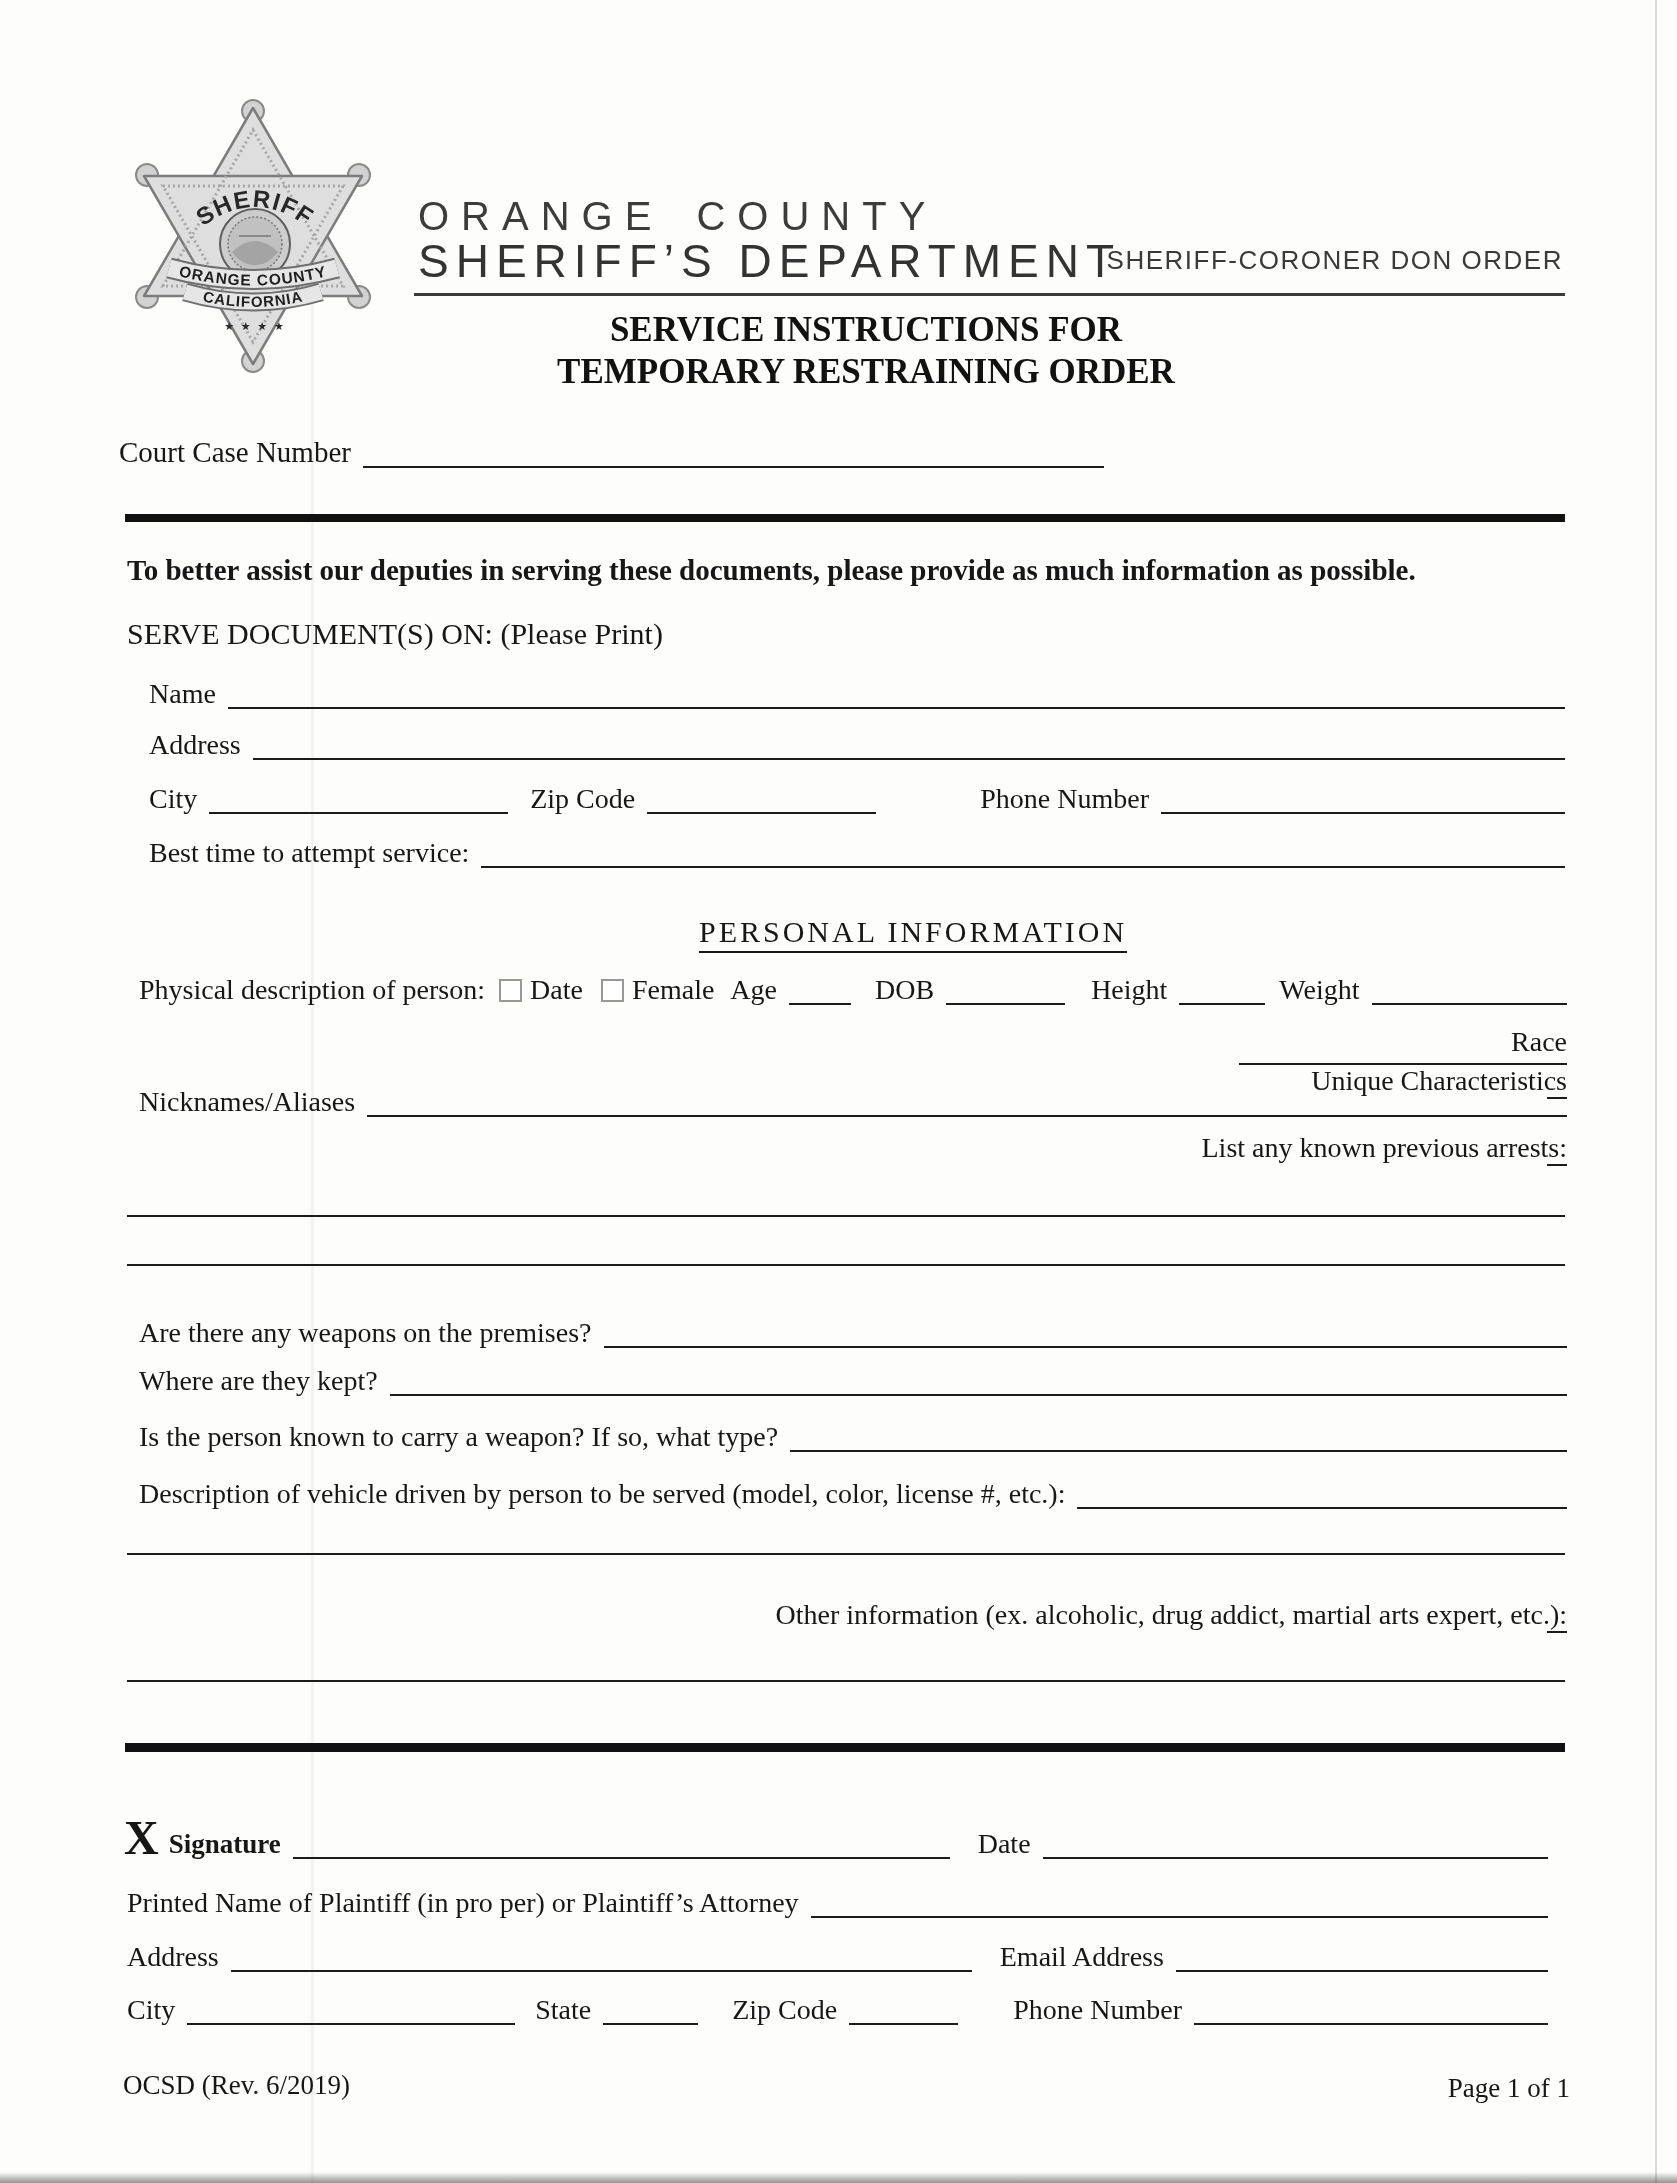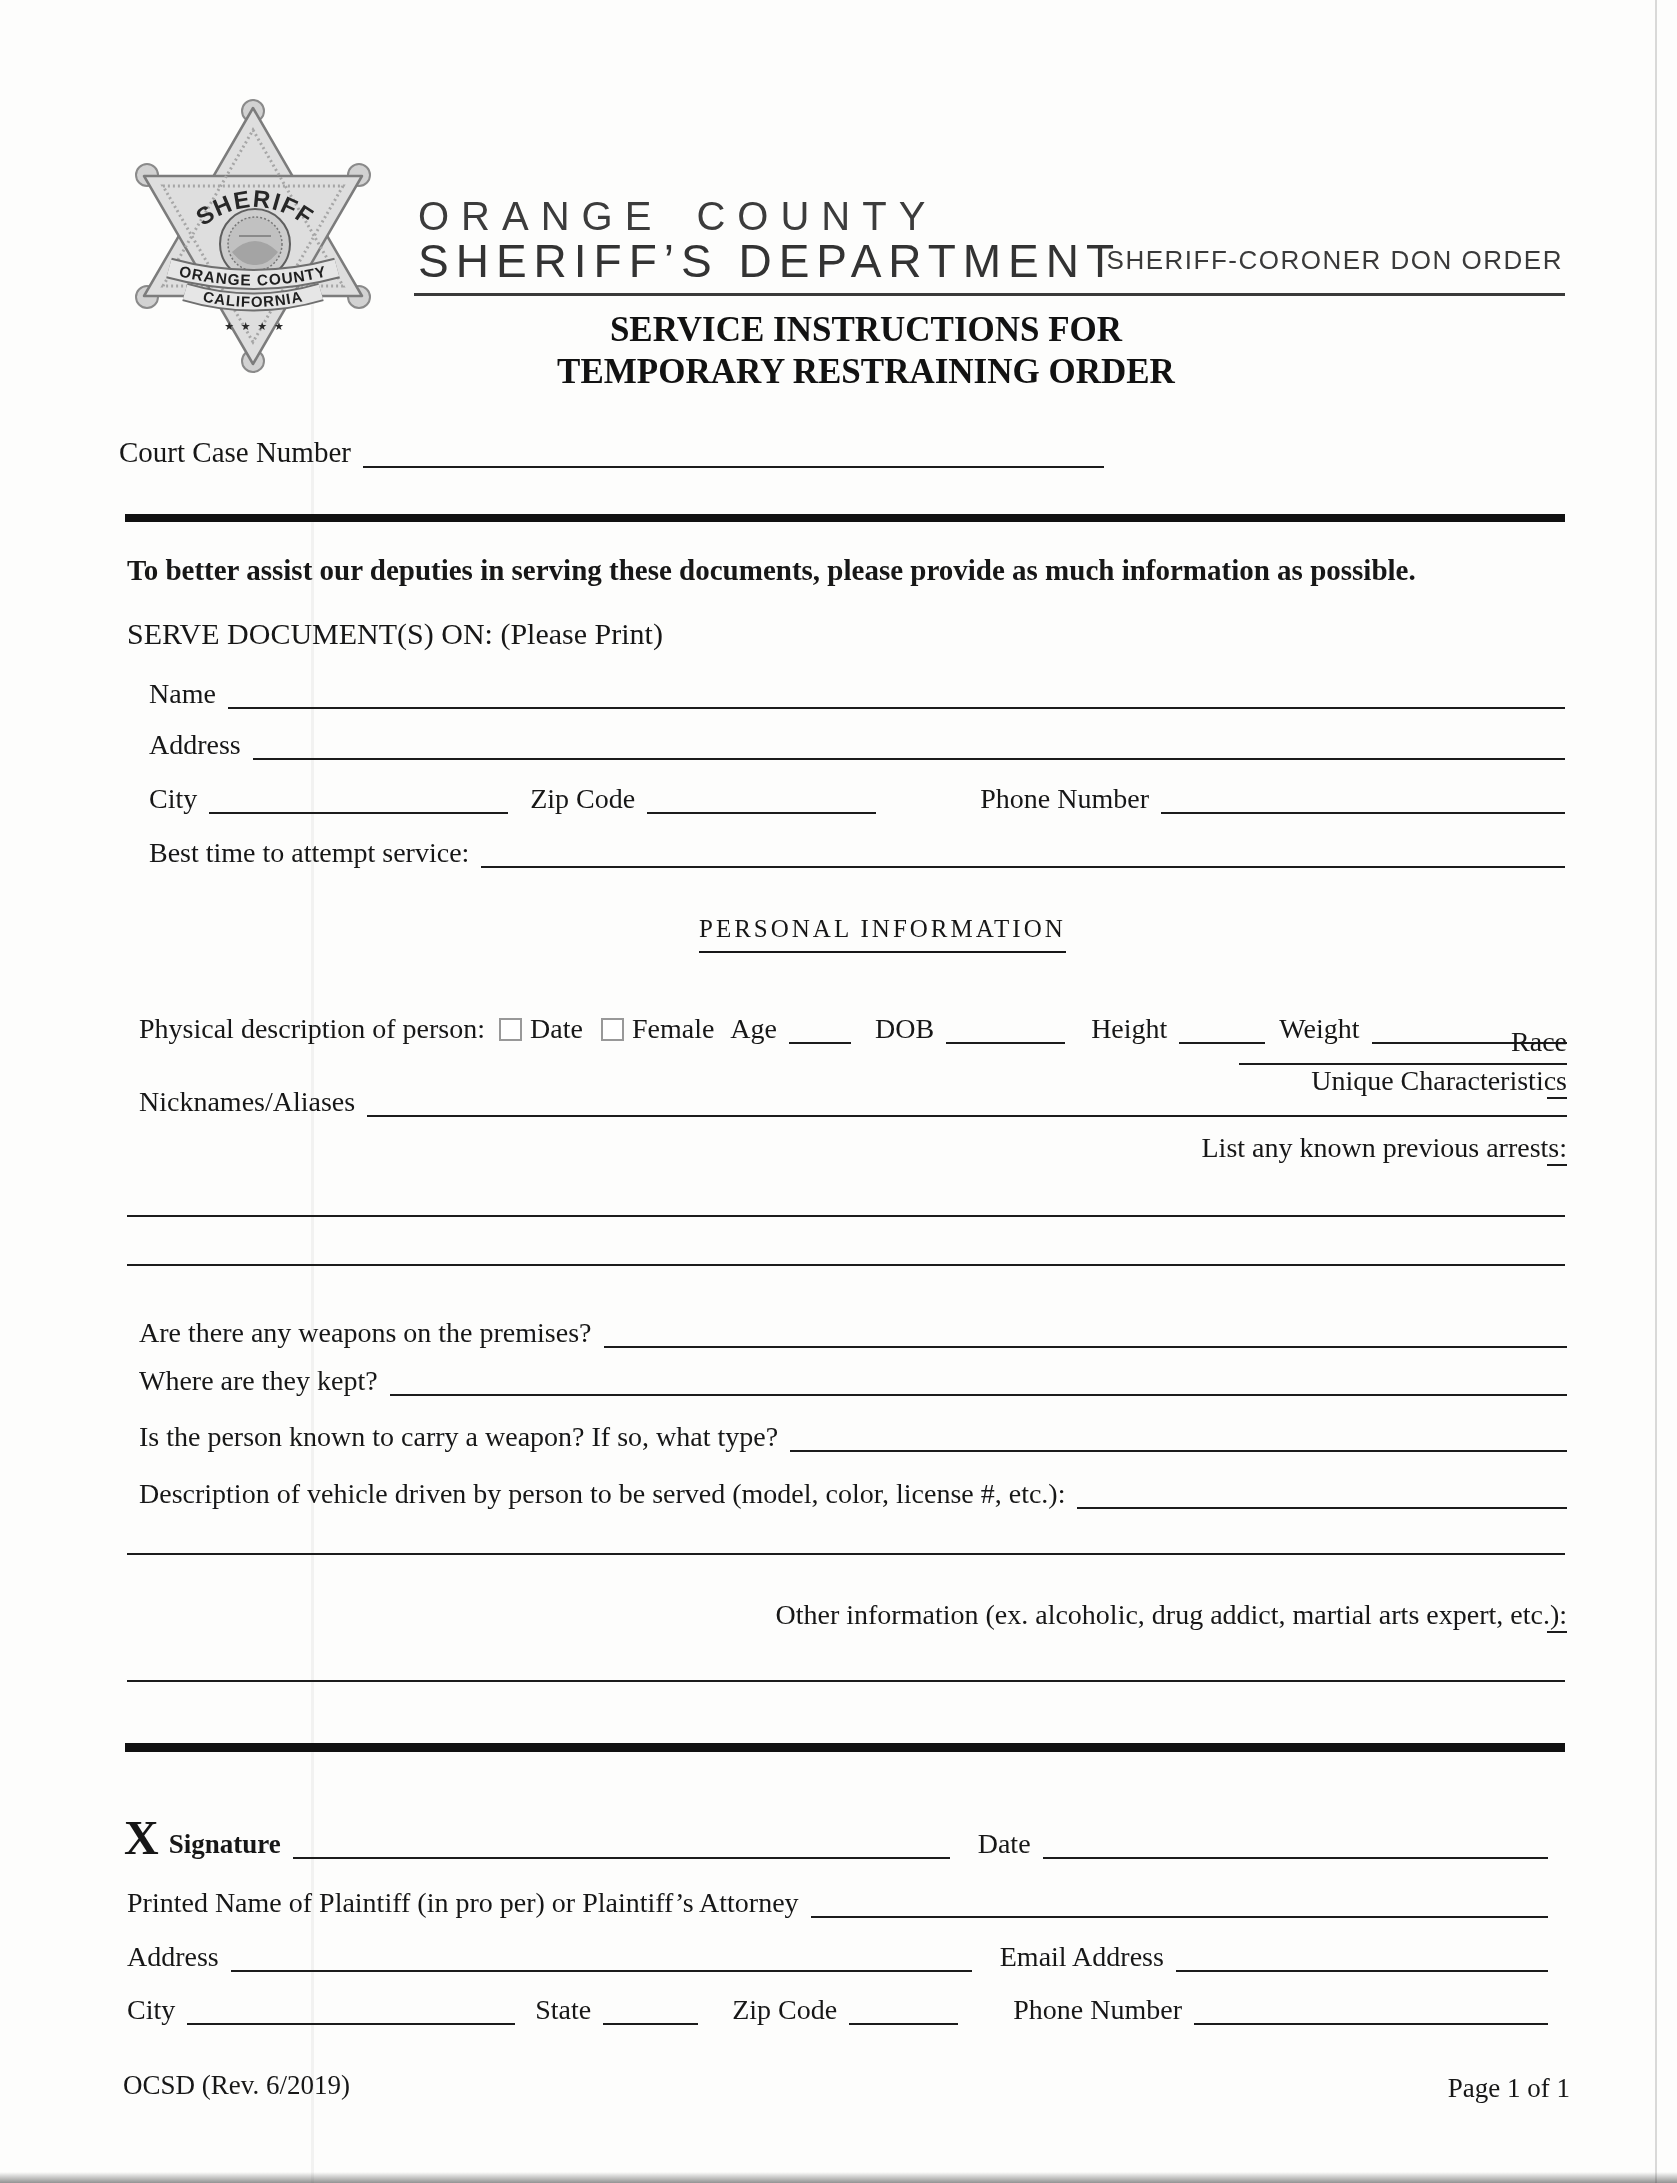--- a/index.html
+++ b/index.html
@@ -30,22 +30,22 @@
   
   .row{position:absolute;display:flex;align-items:flex-end;height:34px;}
   .lbl{font-size:28px;line-height:1.12;white-space:nowrap;color:#171717;}
   .fill{border-bottom:2px solid #1c1c1c;height:6px;flex:1 1 auto;margin-left:12px;min-width:20px;}
   .fx{flex:0 0 auto;}
   .blank-line{position:absolute;height:0;border-bottom:2px solid #1c1c1c;}
   .rule{position:absolute;background:#111;}
   .cb{width:19px;height:19px;border:2px solid #989898;background:#fff;margin-bottom:3px;flex:0 0 auto;}
   .bold{font-weight:bold;}
   .xmark{font-size:48px;line-height:0.85;font-weight:bold;white-space:nowrap;}
-  .heading-pi{position:absolute;left:699px;top:915px;font-size:25px;letter-spacing:3px;
-    border-bottom:2px solid #171717;padding-bottom:8px;white-space:nowrap;}
+  .heading-pi{position:absolute;left:699px;top:915px;font-size:30px;letter-spacing:3px;
+    border-bottom:2px solid #171717;padding-bottom:2px;white-space:nowrap;}
   .serve-head{position:absolute;left:127px;top:617px;font-size:30px;white-space:nowrap;}
   .intro-note{position:absolute;left:127px;right:119px;top:554px;font-size:29px;font-weight:bold;white-space:nowrap;}
   .footer-left{position:absolute;left:123px;top:2070px;font-size:27px;}
   .footer-right{position:absolute;right:108px;top:2073px;font-size:27px;}
 </style>
 </head>
 <body>
 
 <div class="page">
 
@@ -146,21 +146,21 @@
     <span class="fill"></span>
   </div>
 
   <div class="row" style="top:834px;left:149px;right:113px;">
     <span class="lbl">Best time to attempt service:</span>
     <span class="fill"></span>
   </div>
 
   <div class="heading-pi">PERSONAL INFORMATION</div>
 
-  <div class="row" style="top:1010px;left:139px;right:111px;">
+  <div class="row" style="top:971px;left:139px;right:111px;">
     <span class="lbl">Physical description of person:</span>
     <span class="cb" style="margin-left:14px;"></span>
     <span class="lbl" style="margin-left:8px;">Date</span>
     <span class="cb" style="margin-left:18px;"></span>
     <span class="lbl" style="margin-left:8px;">Female</span>
     <span class="lbl" style="margin-left:16px;">Age</span>
     <span class="fill fx" style="width:62px;"></span>
     <span class="lbl" style="margin-left:24px;">DOB</span>
     <span class="fill fx" style="width:119px;"></span>
     <span class="lbl" style="margin-left:26px;">Height</span>

